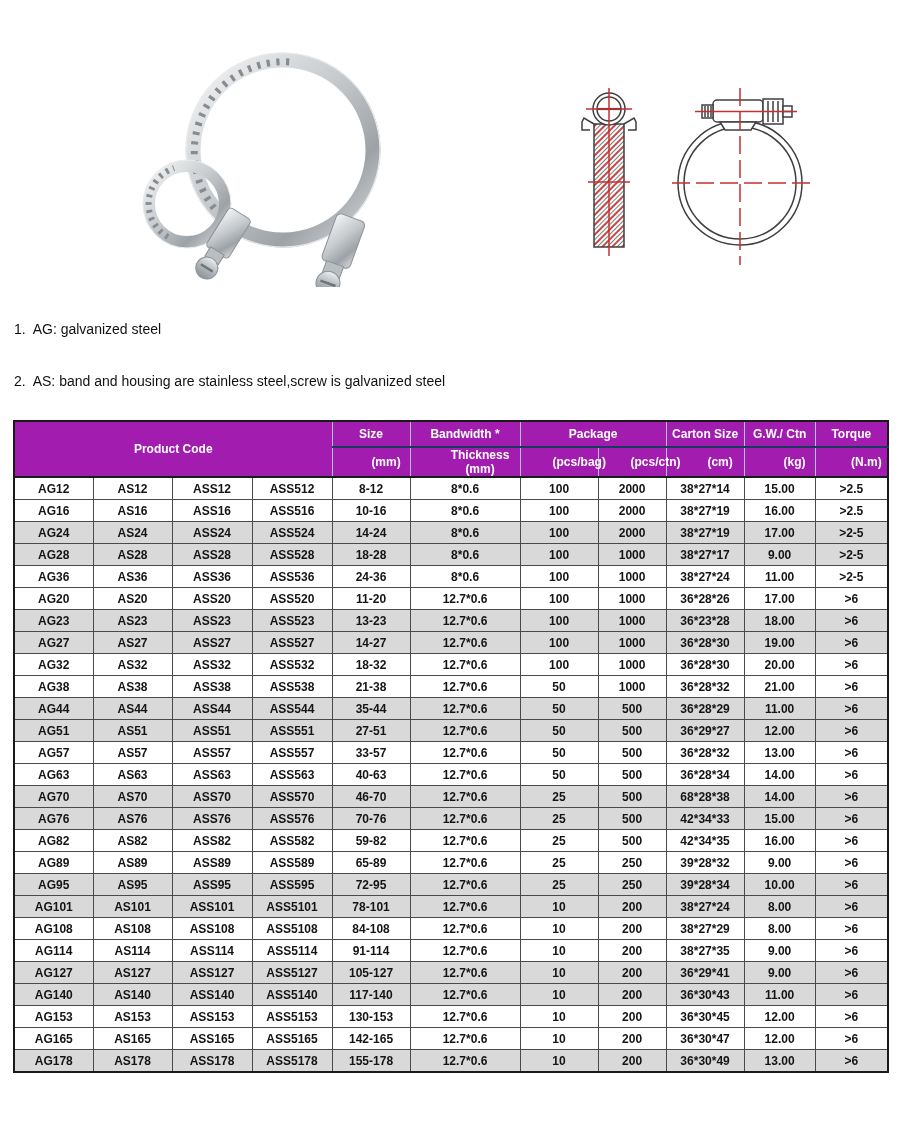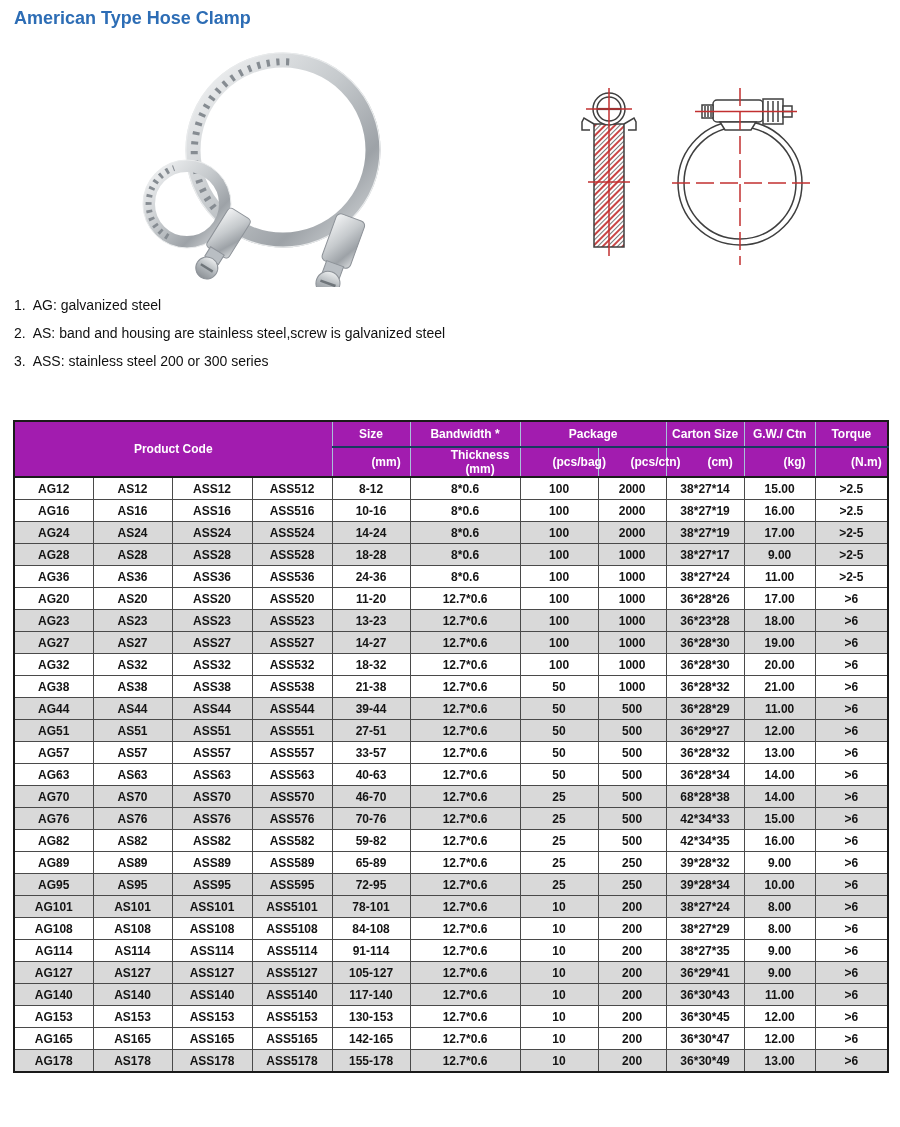--- a/index.html
+++ b/index.html
@@ -3,38 +3,37 @@
 <meta charset="utf-8">
 <style>
   html,body{margin:0;padding:0;background:#ffffff;}
   body{width:900px;height:1127px;position:relative;font-family:"Liberation Sans",sans-serif;color:#111;}
   .page{position:absolute;inset:0;background:#fff;}
   .title{position:absolute;left:14px;top:8px;margin:0;font-size:18px;line-height:20px;font-weight:bold;color:#2d6db5;}
   .photo-svg{position:absolute;left:125px;top:42px;}
   .drawing-svg{position:absolute;left:560px;top:60px;}
   .note-block{position:absolute;left:14px;top:291px;}
   .note-heading{font-size:15px;font-weight:bold;margin-bottom:9px;}
-  .note-item{font-size:14px;line-height:28px;white-space:pre-wrap;}
+  .note-item{font-size:14px;line-height:28px;white-space:pre-wrap;margin-top:24px;}
   table.spec{position:absolute;left:13px;top:420px;width:874px;border-collapse:collapse;table-layout:fixed;border:2px solid #1a1a1a;}
   table.spec th{background:#a21caf;color:#fff;font-size:12px;font-weight:bold;height:24px;padding:0 2px;
     border-left:1px solid #a8c0d8;border-right:1px solid #a8c0d8;border-top:1px solid #a8c0d8;
     border-bottom:2px solid #173a5e;text-align:center;}
   table.spec thead tr:last-child th{border-bottom:2px solid #1a1a1a;padding-left:32px;}
   table.spec thead th[rowspan]{border-bottom:2px solid #1a1a1a;}
   table.spec td{font-size:12px;font-weight:bold;text-align:center;height:21px;padding:0 1px;
     border:1px solid #4a4a4a;background:#ffffff;color:#141414;overflow:hidden;white-space:nowrap;}
   table.spec tbody tr:nth-child(4n) td,
   table.spec tbody tr:nth-child(4n+3) td{background:#d9d9d9;}
 </style>
 </head>
 <body>
 
 <div class="page">
 
-  <h1 class="title">American Type Hose Clamp</h1>
 
   <svg class="photo-svg" width="330" height="245" viewBox="0 0 330 245">
     <defs>
       <linearGradient id="met" x1="0" y1="0" x2="1" y2="1">
         <stop offset="0" stop-color="#f4f5f6"></stop>
         <stop offset="0.45" stop-color="#c6cacd"></stop>
         <stop offset="0.75" stop-color="#9da2a7"></stop>
         <stop offset="1" stop-color="#d9dcde"></stop>
       </linearGradient>
       <linearGradient id="met2" x1="0" y1="0" x2="0" y2="1">
@@ -284,21 +283,21 @@
           <td>1000</td>
           <td>36*28*32</td>
           <td>21.00</td>
           <td>&gt;6</td>
         </tr>
         <tr>
           <td>AG44</td>
           <td>AS44</td>
           <td>ASS44</td>
           <td>ASS544</td>
-          <td>39-44</td>
+          <td>35-44</td>
           <td>12.7*0.6</td>
           <td>50</td>
           <td>500</td>
           <td>36*28*29</td>
           <td>11.00</td>
           <td>&gt;6</td>
         </tr>
         <tr>
           <td>AG51</td>
           <td>AS51</td>

